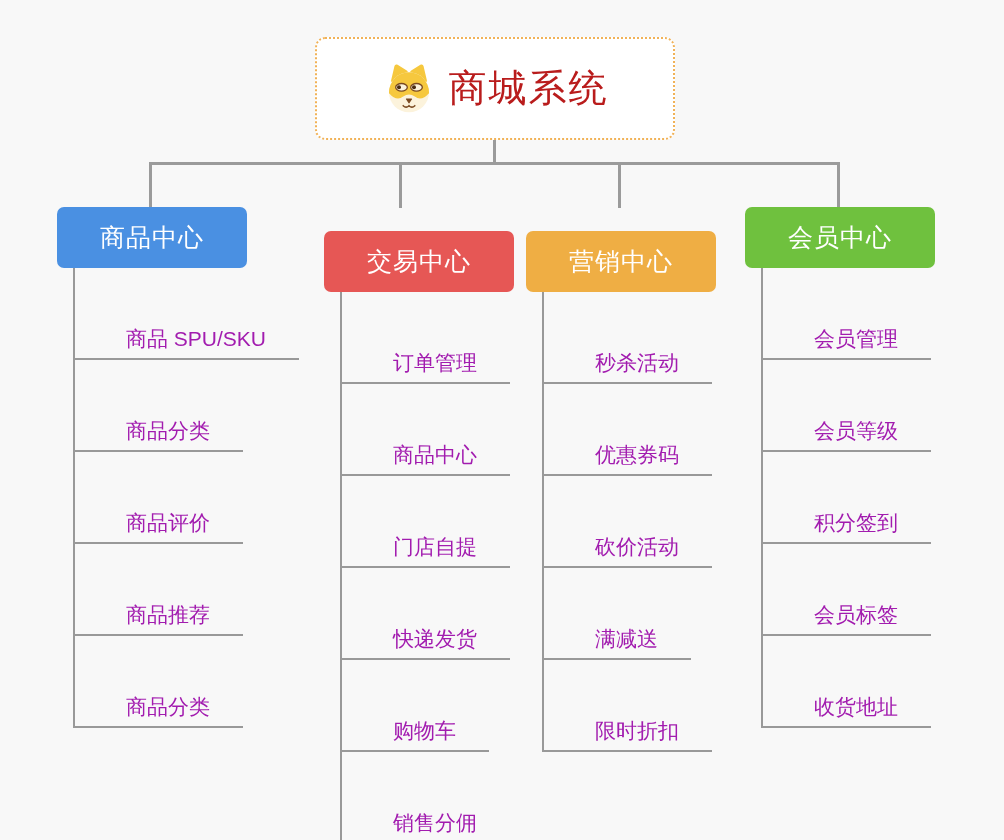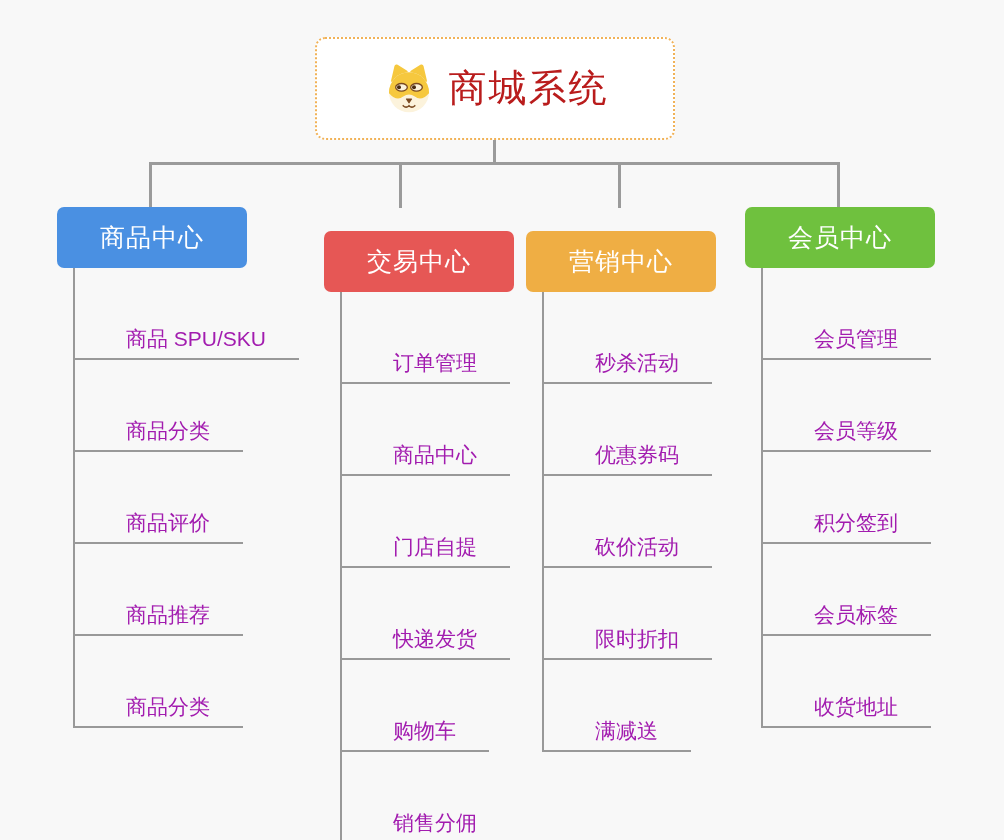--- a/index.html
+++ b/index.html
@@ -176,24 +176,24 @@
           <div class="leaf-item">
             <span>秒杀活动</span>
           </div>
           <div class="leaf-item">
             <span>优惠券码</span>
           </div>
           <div class="leaf-item">
             <span>砍价活动</span>
           </div>
           <div class="leaf-item">
+            <span>满减送</span>
+          </div>
+          <div class="leaf-item">
             <span>限时折扣</span>
-          </div>
-          <div class="leaf-item">
-            <span>满减送</span>
           </div>
         </div>
       </div>
       <div class="branch-column" style="left: 745px;">
         <div class="branch-header" style="background: rgb(111, 193, 62);">会员中心</div>
         <div class="branch-items">
           <div class="leaf-item">
             <span>会员管理</span>
           </div>
           <div class="leaf-item">

